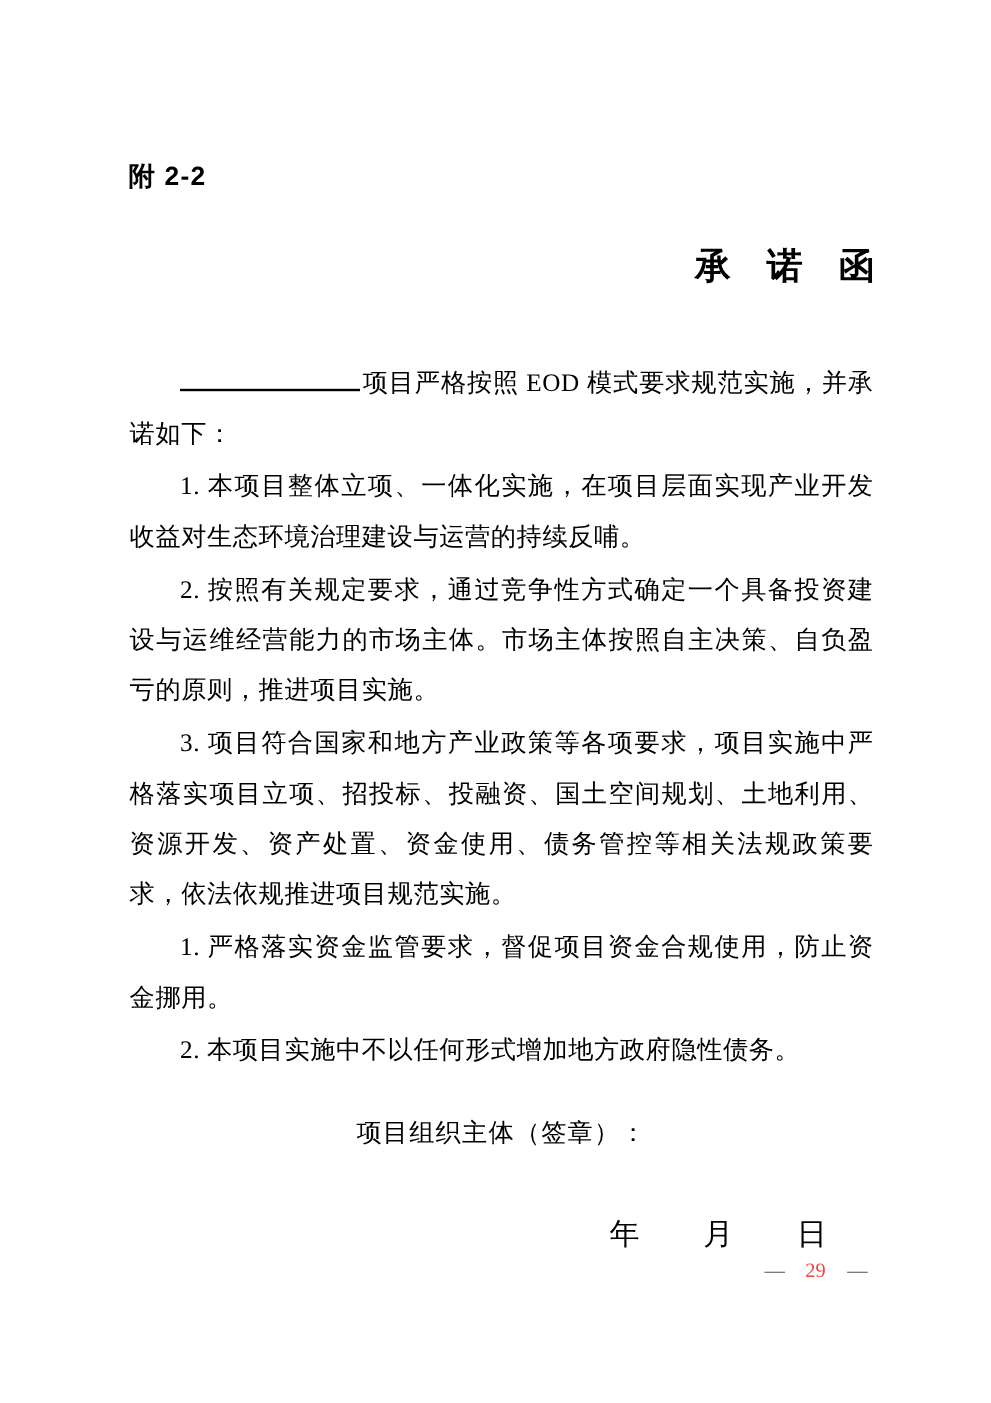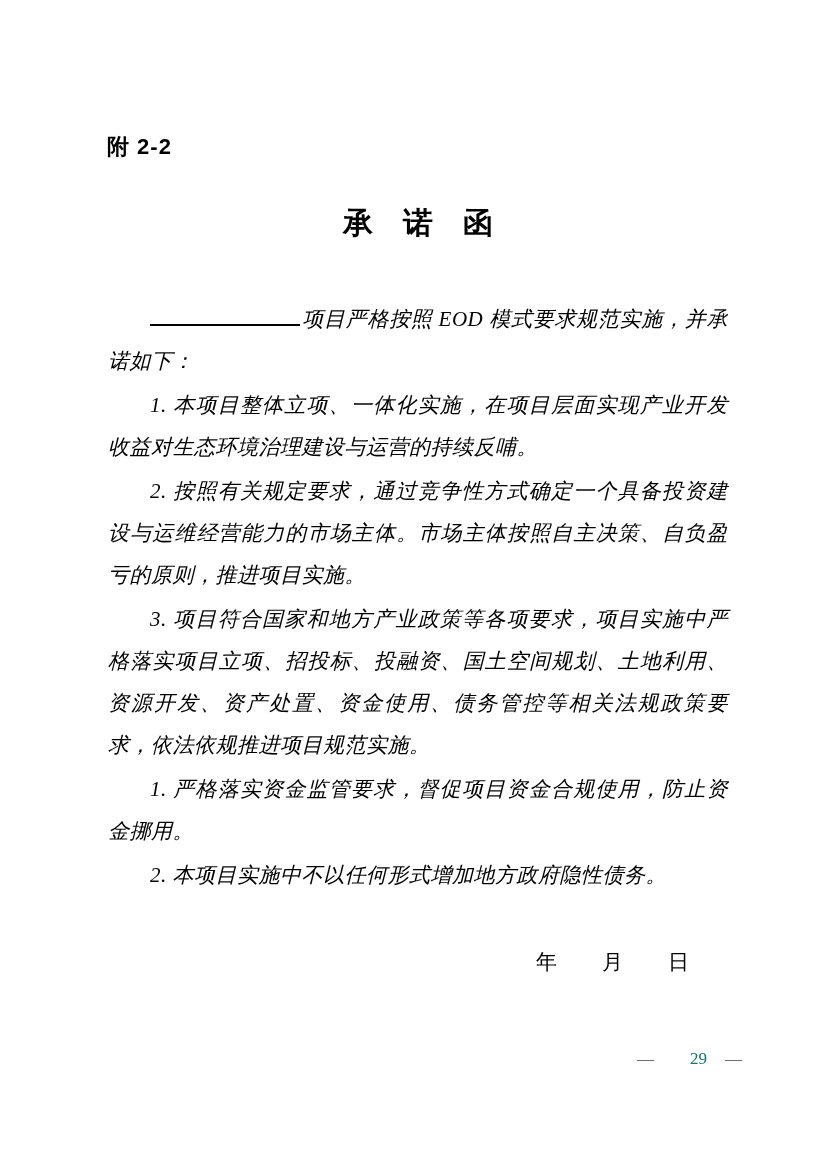--- a/index.html
+++ b/index.html
@@ -22,72 +22,71 @@
   }
   .attachment-label {
     font-family: "Liberation Sans", "DejaVu Sans", sans-serif;
     font-weight: 700;
     font-size: 22px;
     line-height: 24px;
     letter-spacing: 1px;
   }
   .doc-title {
     margin-top: 44px;
-    text-align: center;
+    text-align: right;
     font-family: "Liberation Sans", "DejaVu Sans", sans-serif;
     font-weight: 700;
     font-size: 30px;
     line-height: 36px;
   }
   .body-text {
     margin-top: 54px;
     font-size: 21px;
     line-height: 42px;
   }
   .para {
     text-indent: 2em;
     text-align: justify;
     letter-spacing: 0.5px;
-    font-style: italic;
   }
   .blank {
     display: inline-block;
     width: 150px;
     height: 2px;
     border-bottom: 2px solid #000;
     vertical-align: baseline;
     margin-right: 1px;
   }
   .signature-line {
     margin-top: 24px;
     font-size: 21px;
     line-height: 42px;
     text-align: center;
     letter-spacing: 1px;
   }
   .date-line {
     margin-top: 42px;
-    font-size: 21px;
+    font-size: 25px;
     line-height: 42px;
     text-align: right;
     padding-right: 40px;
     letter-spacing: 1px;
   }
   .footer {
     position: absolute;
     top: 1044px;
     left: 634px;
     display: flex;
     align-items: center;
     gap: 16px;
     font-size: 17px;
     line-height: 24px;
   }
   .footer .dash { color: #555555; letter-spacing: -1px; }
-  .footer .page-num { color: #0f766e; margin-left: 19px; }
+  .footer .page-num { color: #ef4444; }
 </style>
 </head>
 <body>
 
 <div class="page">
   <div class="content">
 
     <div class="attachment-label">附 2-2</div>
 
     <h1 class="doc-title">承　诺　函</h1>
@@ -100,20 +99,21 @@
 
       <p class="para">2. 按照有关规定要求，通过竞争性方式确定一个具备投资建设与运维经营能力的市场主体。市场主体按照自主决策、自负盈亏的原则，推进项目实施。</p>
 
       <p class="para">3. 项目符合国家和地方产业政策等各项要求，项目实施中严格落实项目立项、招投标、投融资、国土空间规划、土地利用、资源开发、资产处置、资金使用、债务管控等相关法规政策要求，依法依规推进项目规范实施。</p>
 
       <p class="para">1. 严格落实资金监管要求，督促项目资金合规使用，防止资金挪用。</p>
 
       <p class="para">2. 本项目实施中不以任何形式增加地方政府隐性债务。</p>
     </div>
 
+    <p class="signature-line">项目组织主体（签章）：</p>
 
     <p class="date-line">年　　月　　日</p>
   </div>
 
   <div class="footer">
     <span class="dash">—</span>
     <span class="page-num">29</span>
     <span class="dash">—</span>
   </div>
 </div>

